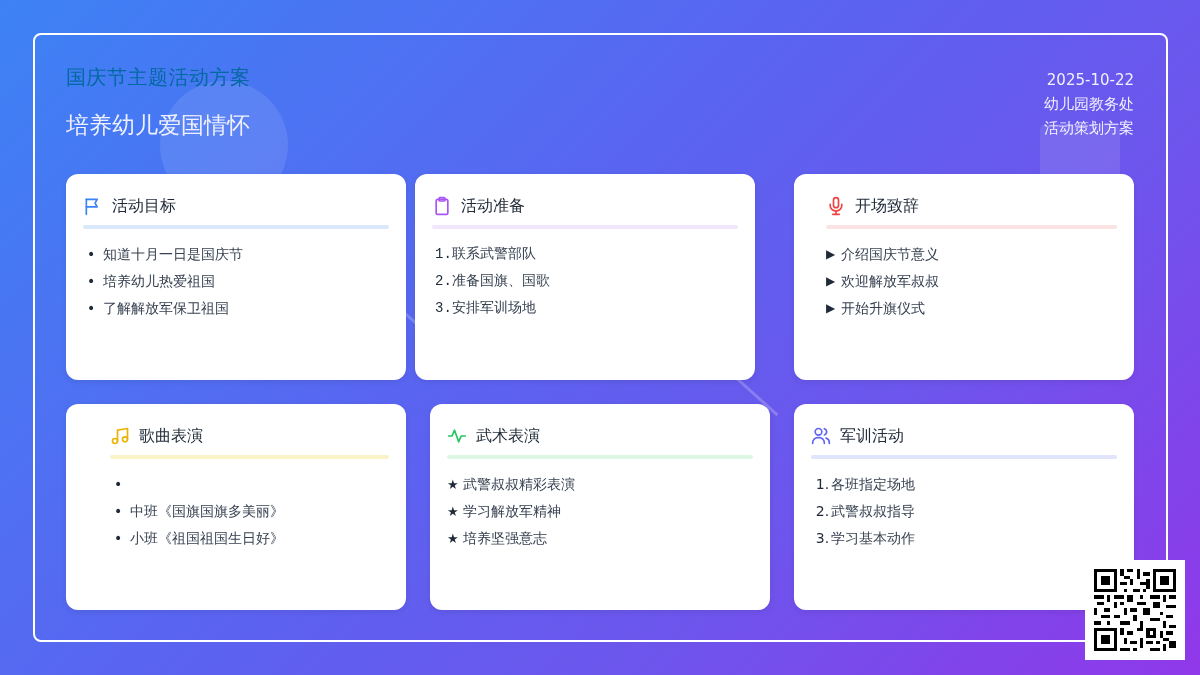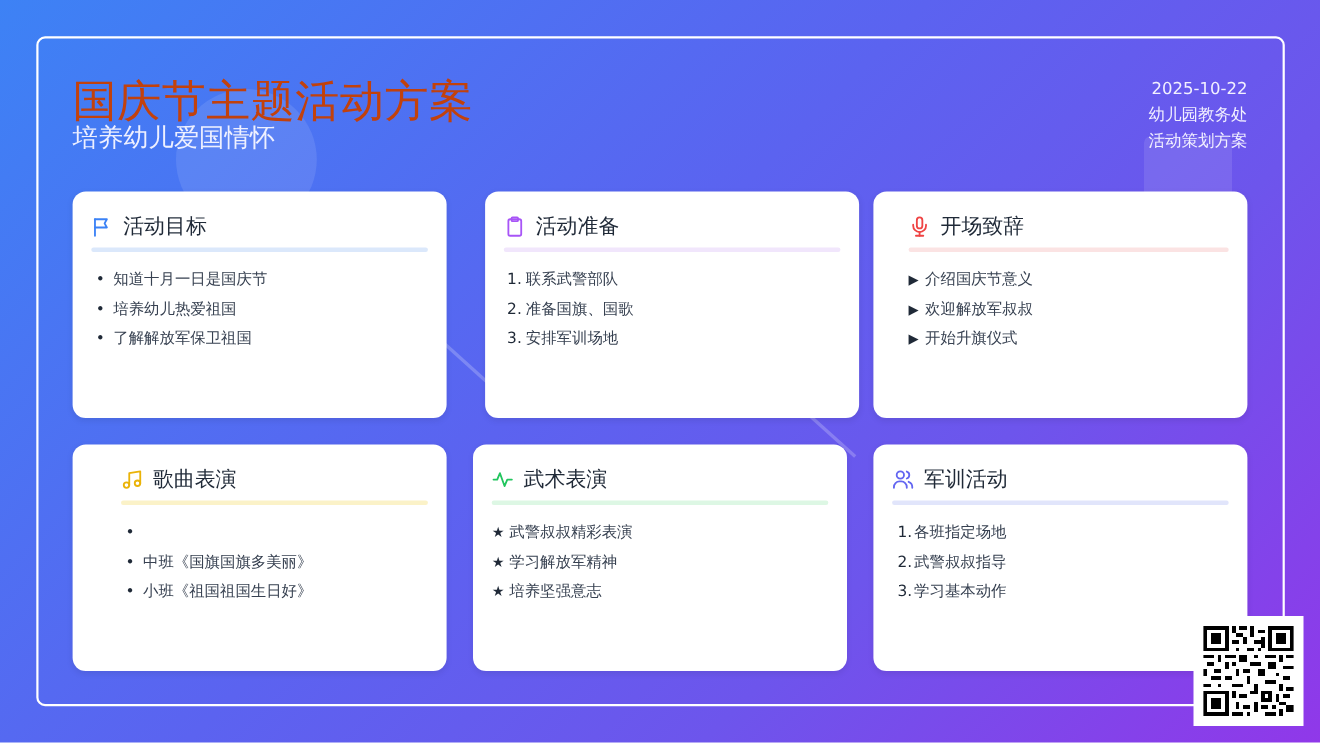--- a/index.html
+++ b/index.html
@@ -19,41 +19,41 @@
   }
   .deco-square {
     position: absolute; left: 1040px; top: 124px; width: 80px; height: 80px;
     background: rgba(255,255,255,0.10); border-radius: 6px;
   }
   .deco-line {
     position: absolute; height: 3px; background: rgba(255,255,255,0.22);
     transform-origin: left center; transform: rotate(42deg);
   }
   .title {
-    position: absolute; left: 66px; top: 64px; color: #c2410c;
-    font-size: 40px; font-weight: 400; letter-spacing: 0.5px;
+    position: absolute; left: 66px; top: 64px; color: #0369a1;
+    font-size: 20px; font-weight: 400; letter-spacing: 0.5px;
   }
   .subtitle {
     position: absolute; left: 66px; top: 110px; color: #eef0ff;
     font-size: 23px;
     text-align: right;
   }
   .meta {
     position: absolute; right: 66px; top: 68px; text-align: right; color: #f2f0ff;
     font-size: 15px; line-height: 24px;
   }
   .card {
     position: absolute; width: 340px; height: 206px; background: #ffffff;
     border-radius: 12px; box-shadow: 0 2px 6px rgba(0,0,0,0.08);
     padding: 18px 17px 0 17px;
   }
   .card-head { display: flex; align-items: center; height: 28px; }
   .card-head .icon { width: 20px; height: 20px; margin-right: 9px; display: inline-flex; }
   .card-head .icon svg { width: 20px; height: 20px; }
-  .card-title { font-size: 19px; color: #1f2937; }
+  .card-title { font-size: 16px; color: #1f2937; }
   .card-rule { height: 4px; margin-top: 5px; border-radius: 2px; }
   .card-list { list-style: none; margin-top: 12px; }
   .card-list li { font-size: 14px; color: #374151; height: 27px; line-height: 27px; display: flex; }
   .card-list .marker { display: inline-block; color: #1f2937; }
   .m-bullet { width: 20px; padding-left: 4px; font-size: 14px; }
   .m-num { width: 20px; padding-left: 3px; }
   .m-tri { width: 15px; font-size: 12px; }
   .m-star { width: 16px; font-size: 13px; }
   .qr {
     position: absolute; left: 1085px; top: 560px; width: 100px; height: 100px;
@@ -99,21 +99,21 @@
         <span class="marker m-bullet">•</span>
         <span>培养幼儿热爱祖国</span>
       </li>
     <li>
         <span class="marker m-bullet">•</span>
         <span>了解解放军保卫祖国</span>
       </li>
   </ul>
 </div>
 
-<div class="card" style="left:441px;top:174px;">
+<div class="card" style="left:415px;top:174px;font-family:Liberation Mono, monospace;">
   <div class="card-head">
     <span class="icon">
       <svg viewBox="0 0 24 24" fill="none" stroke="#a855f7" stroke-width="2" stroke-linecap="round" stroke-linejoin="round">
           <rect x="5" y="4" width="14" height="18" rx="2"></rect>
           <rect x="8.5" y="2" width="7" height="4" rx="1"></rect>
         </svg>
     </span>
     <span class="card-title">活动准备</span>
   </div>
   <div class="card-rule" style="background:#f1e6fc;"></div>

